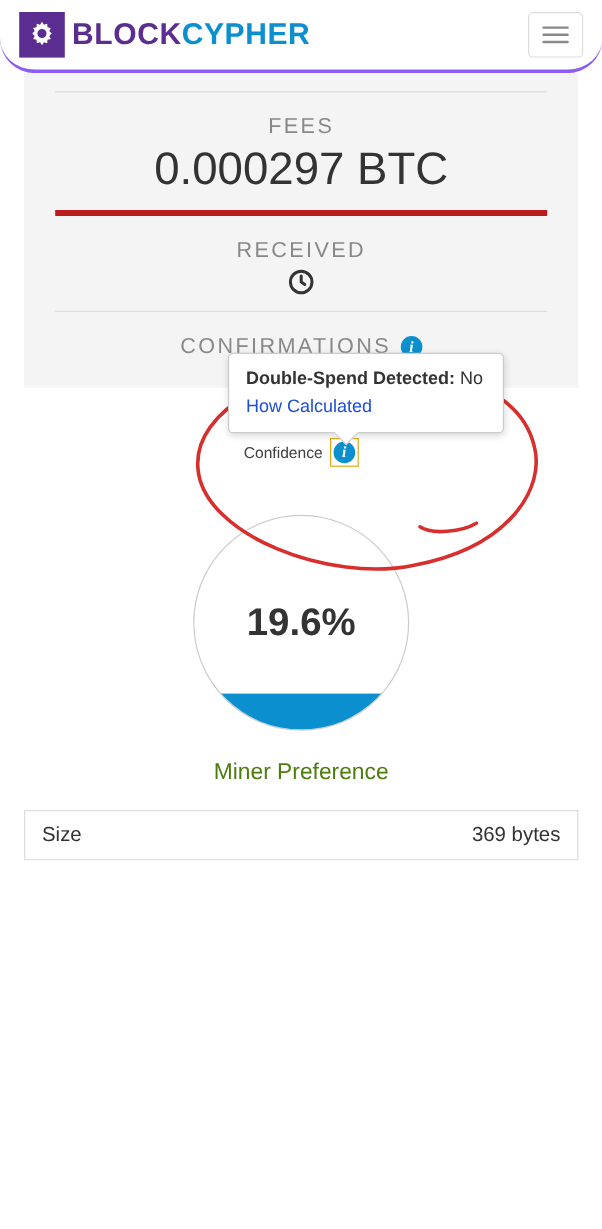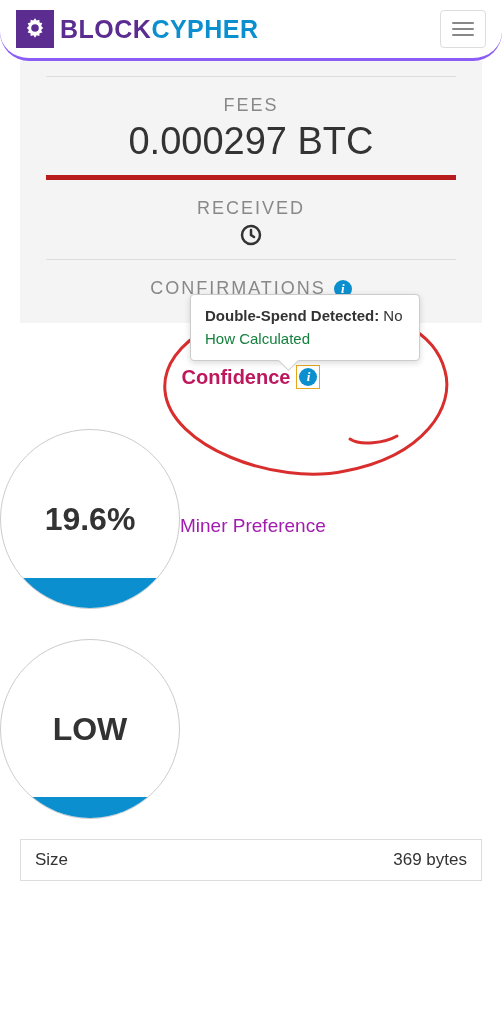--- a/index.html
+++ b/index.html
@@ -114,23 +114,23 @@
     .confidence-row {
       text-align: center;
       margin-top: 42px;
       position: relative;
       display: flex;
       align-items: center;
       justify-content: center;
       gap: 6px;
     }
     .confidence-label {
-      font-size: 20px;
-      color: #be185d;
-      font-weight: 700;
+      font-size: 13px;
+      color: #404040;
+      font-weight: 400;
     }
     .info-box {
       border: 1px solid #e2a818;
       padding: 2px;
       display: inline-flex;
     }
     .tooltip {
       position: absolute;
       background: #fff;
       border: 1px solid #ccc;
@@ -153,31 +153,32 @@
       width: 14px;
       height: 14px;
       background: #fff;
       border-right: 1px solid #ccc;
       border-bottom: 1px solid #ccc;
       transform: rotate(45deg);
     }
     .tooltip-line { color: #333; }
     .tooltip-line b { font-weight: 600; }
     .tooltip-link {
-      color: #15803d;
+      color: #1d4ed8;
       cursor: pointer;
       text-decoration: none;
     }
     .red-circle {
       position: absolute;
       pointer-events: none;
       z-index: 5;
     }
     .gauge-container {
       display: flex;
+      flex-direction: column;
       align-items: center;
       margin-top: 40px;
     }
     .gauge {
       position: relative;
       width: 180px;
       height: 180px;
     }
     .gauge-circle {
       width: 180px;
@@ -201,22 +202,22 @@
       position: absolute;
       top: 50%;
       left: 50%;
       transform: translate(-50%, -50%);
       font-size: 32px;
       font-weight: 700;
       color: #333;
     }
     .gauge-label {
       font-size: 19px;
-      color: #a21caf;
-      margin-top: 14px;
+      color: #4d7c0f;
+      margin-top: 24px;
       font-weight: 400;
     }
     .table-row {
       display: flex;
       border: 1px solid #ddd;
       margin: 20px 20px 0 20px;
       padding: 10px 14px;
       font-size: 17px;
       gap: 32px;
     }
@@ -296,27 +297,19 @@
 <div class="gauge-container">
   <div class="gauge">
     <div class="gauge-circle">
       <div class="gauge-fill pct20"></div>
     </div>
     <div class="gauge-text">19.6%</div>
   </div>
   <div class="gauge-label">Miner Preference</div>
 </div>
 
-<div class="gauge-container" style="margin-top:30px">
-  <div class="gauge">
-    <div class="gauge-circle">
-      <div class="gauge-fill low"></div>
-    </div>
-    <div class="gauge-text">LOW</div>
-  </div>
-</div>
 
 <div class="table-row">
   <div class="table-key">Size</div>
   <div class="table-val">369 bytes</div>
 </div>
 
 </div>
 
 </body></html>

